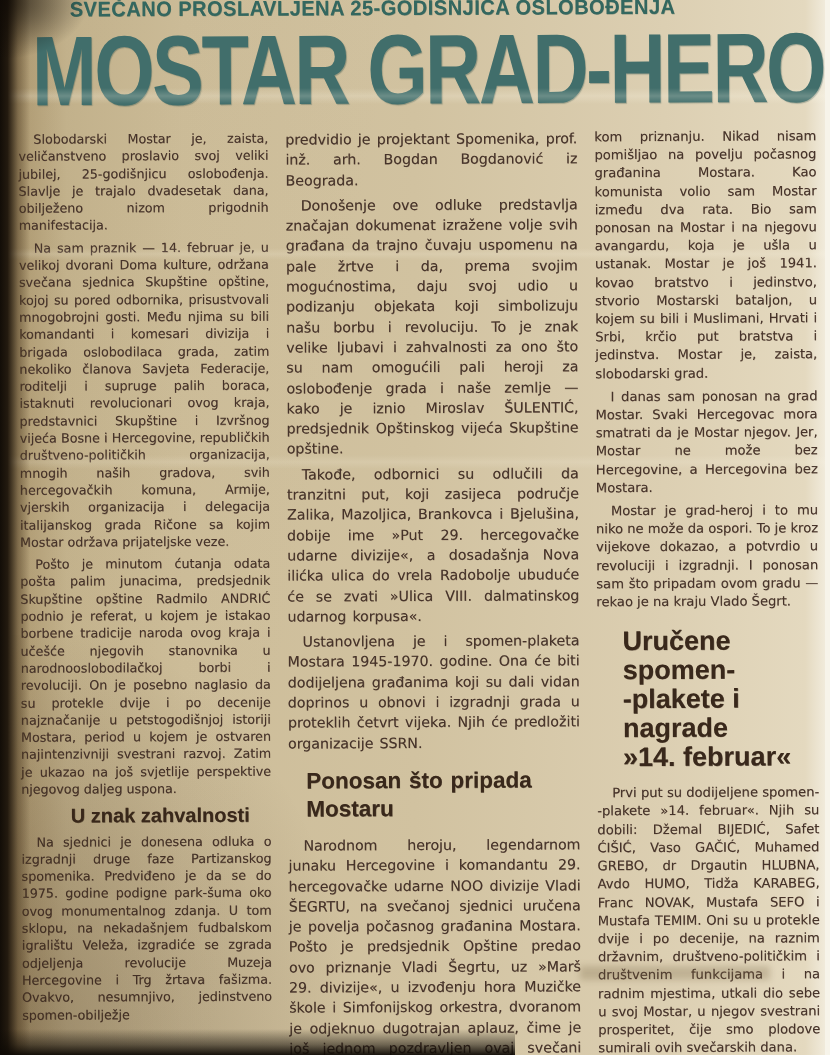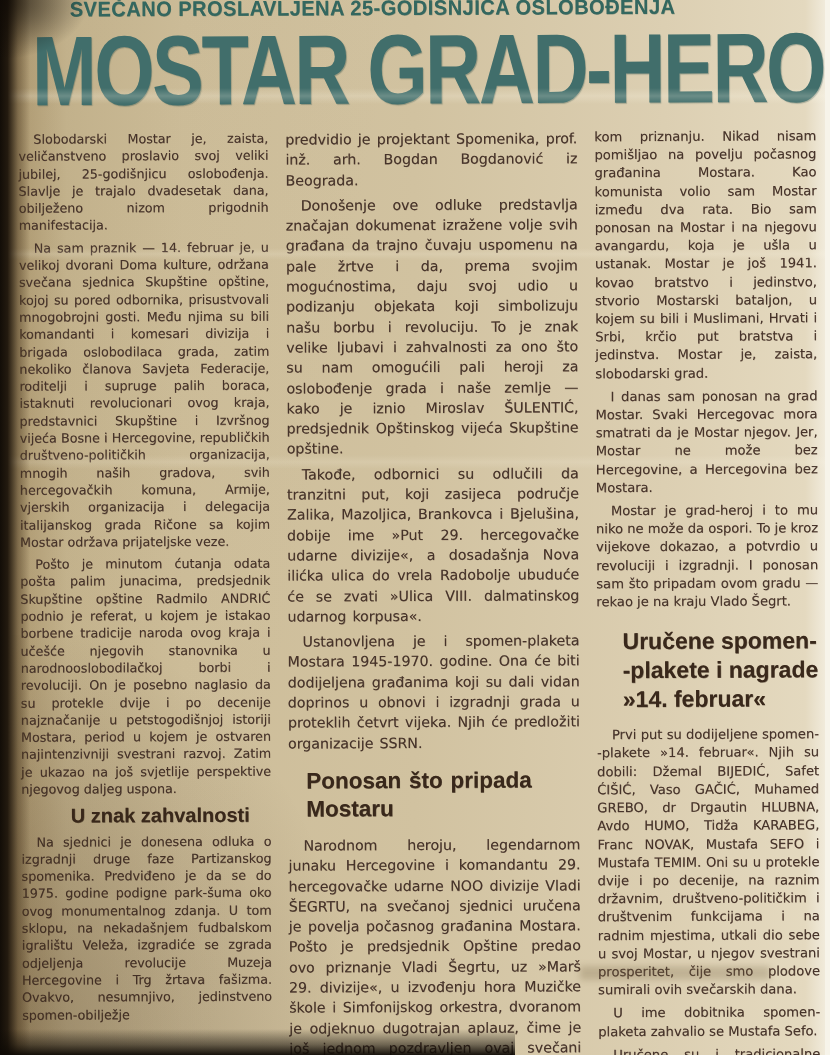--- a/index.html
+++ b/index.html
@@ -62,21 +62,21 @@
   .c2{font-size:14.2px;line-height:20.3px;word-spacing:1.5px;}
   .c3{font-size:13.1px;line-height:18.2px;}
   .subhead{
     font-family:"Liberation Sans",sans-serif;
     font-weight:bold;color:#39281b;
     text-shadow:.4px .4px .6px rgba(45,30,18,.5);
     text-align:left;
   }
   .sh1{font-size:20px;margin:10px 0 8px 0;text-align:center;padding-left:28px;}
   .sh2{font-size:22.5px;line-height:28px;margin:14px 0 12px 18px;}
-  .sh3{font-size:23px;line-height:29px;margin:16px 0 12px 26px;white-space:pre-line;}
+  .sh3{font-size:27px;line-height:29px;margin:16px 0 12px 26px;white-space:pre-line;}
 </style>
 </head>
 <body>
 
 <div class="page">
   <div class="inner">
 
     <div class="kicker">SVEČANO PROSLAVLJENA 25-GODIŠNJICA OSLOBOĐENJA</div>
     <div class="headline">MOSTAR GRAD-HEROJ</div>
 

